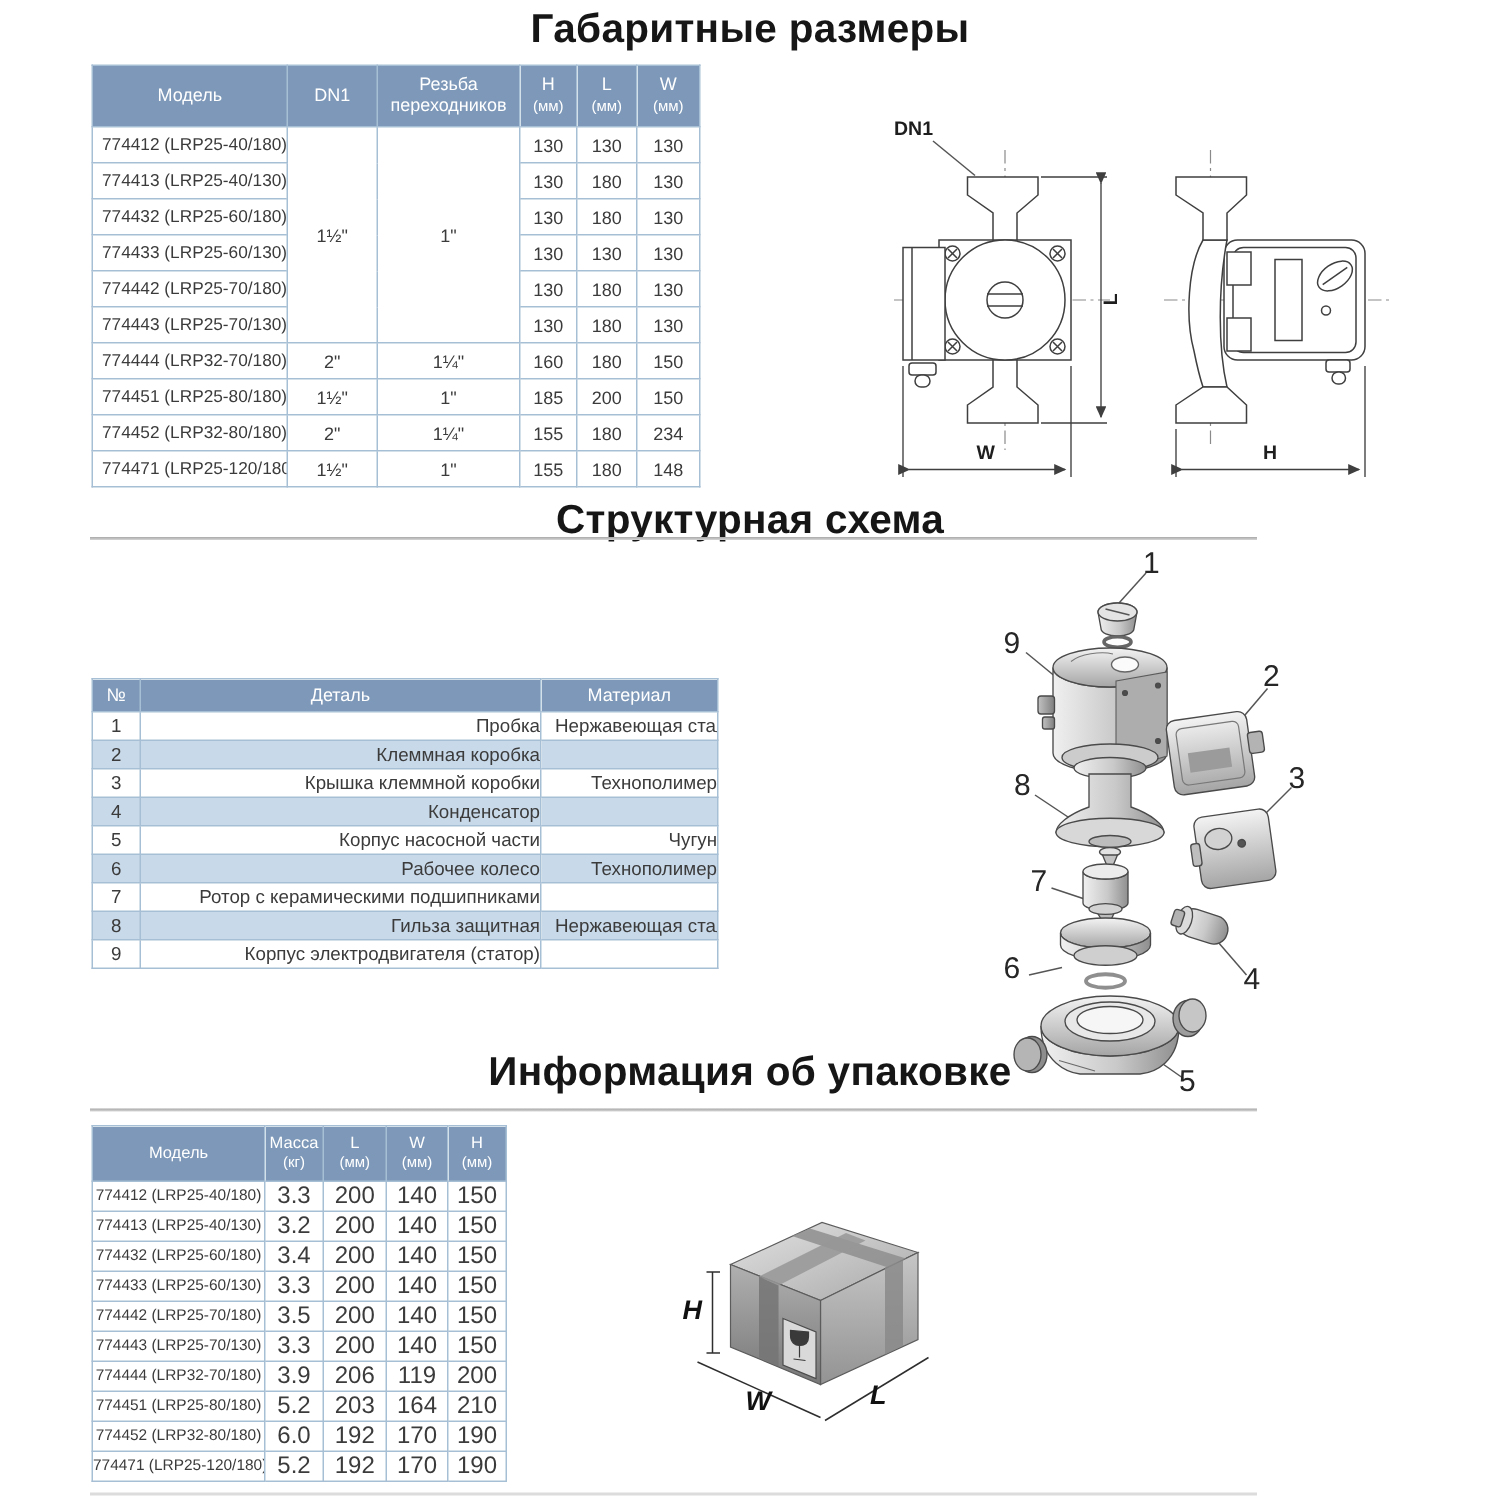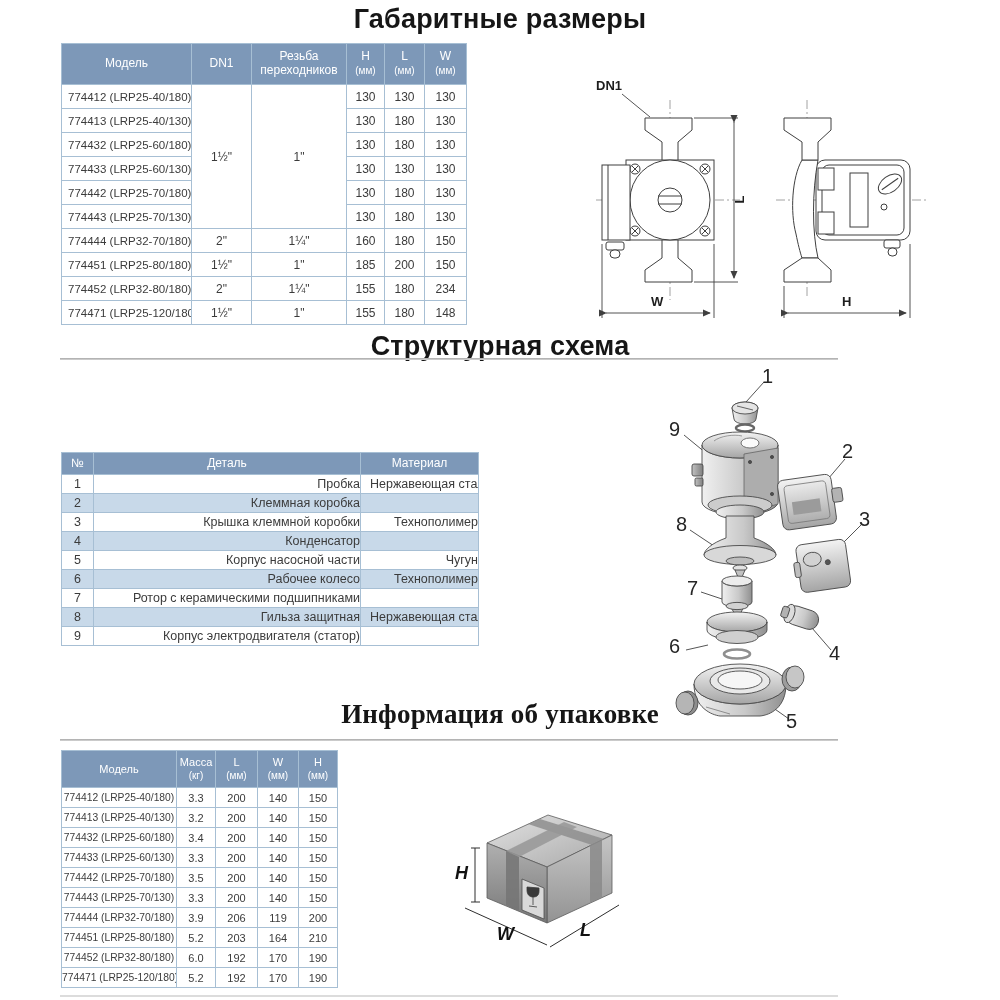--- a/index.html
+++ b/index.html
@@ -21,21 +21,21 @@
   .t1 th{height:40px;}
   .t1 td{height:23px;}
   .t1 td.model{text-align:left;padding-left:6px;font-size:11.5px;white-space:nowrap;}
   
   .t2 th{height:21px;font-size:12px;}
   .t2 td{height:18px;font-size:12.5px;}
   .t2 td.part,.t2 td.material{text-align:right;padding-left:9px;white-space:nowrap;}
   .t2 tr.alt td{background:#c8d9e9;}
   
   .t3 th{height:36px;font-size:11px;}
-  .t3 td{height:19px;font-size:11px;}
+  .t3 td{height:19px;font-size:16px;}
   .t3 td.model{font-size:10.3px;white-space:nowrap;}
   
   .draw-label{position:absolute;font-weight:bold;font-size:13px;color:#1e1e1e;}
   .rot{transform:rotate(-90deg);transform-origin:center;}
   .pkg-label{position:absolute;font-weight:bold;font-style:italic;
              font-size:18px;color:#111;}
   .part-num{position:absolute;font-size:20px;color:#262626;line-height:1;}
   svg{display:block;}
   .ln{stroke:#3f3f3f;stroke-width:1;fill:none;}
   .lnw{stroke:#3f3f3f;stroke-width:1;fill:#ffffff;}
@@ -384,21 +384,21 @@
   <span class="part-num" style="left:29px;top:57px;">9</span>
   <span class="part-num" style="left:202px;top:79px;">2</span>
   <span class="part-num" style="left:36px;top:152px;">8</span>
   <span class="part-num" style="left:219px;top:147px;">3</span>
   <span class="part-num" style="left:47px;top:216px;">7</span>
   <span class="part-num" style="left:189px;top:281px;">4</span>
   <span class="part-num" style="left:29px;top:274px;">6</span>
   <span class="part-num" style="left:146px;top:349px;">5</span>
 </div>
 
-<h2 class="section-title" style="top:699px;font-family:Liberation Serif, serif;">Информация об упаковке</h2>
+<h2 class="section-title" style="top:699px;">Информация об упаковке</h2>
 <div class="divider" style="top:739px;"></div>
 
 <table class="t3 abs" style="left:61px;top:750px;width:276px;">
   <colgroup>
       <col style="width:115px">
       <col style="width:39px">
       <col style="width:42px">
             <col style="width:41px">
       <col style="width:39px">
     </colgroup>

